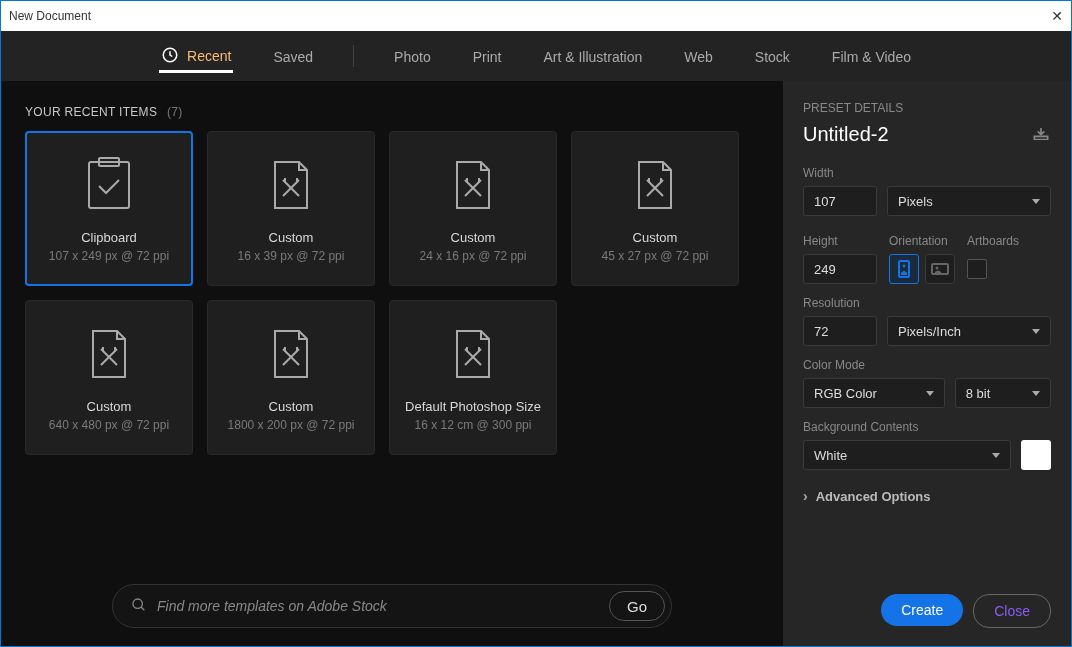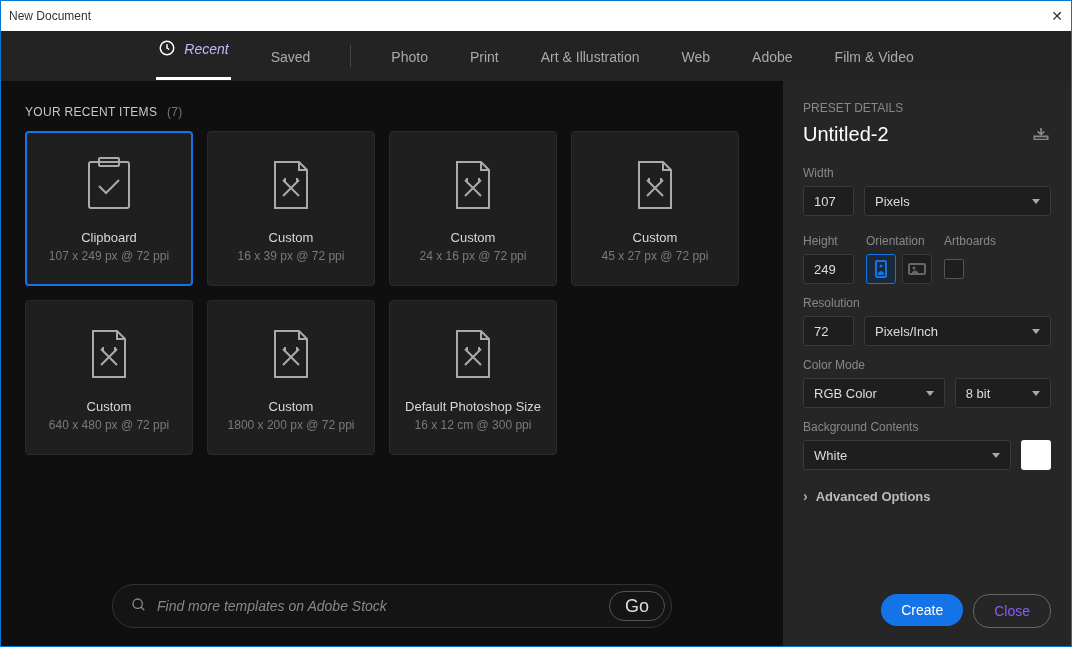--- a/index.html
+++ b/index.html
@@ -44,24 +44,23 @@
 .tab {
   color: #aaa;
   cursor: pointer;
   display: flex;
   align-items: center;
   gap: 8px;
   padding: 6px 2px 4px;
   font-size: 14px;
 }
 .tab.active {
-  color: #c4b5fd;
+  color: #fdba74;
   border-bottom: 3px solid #fff;
-  padding-bottom: 17px;
-  font-style: italic;
+  padding-bottom: 3px;
 }
 .tab .clock-icon svg { width:18px; height:18px; }
 .divider { width:1px; height:22px; background:#444; }
 
 .body {
   flex: 1;
   display: flex;
   background: #0f0f0f;
   overflow: hidden;
 }
@@ -126,21 +125,21 @@
   font-size: 14px;
 }
 .searchbar input::placeholder { color: #888; font-style: italic; }
 .go-btn {
   width: 56px; height: 30px;
   border: 1px solid #555;
   border-radius: 16px;
   background: transparent;
   color: #ddd;
   cursor: pointer;
-  font-size: 18px;
+  font-size: 15px;
 }
 
 .right {
   width: 288px;
   background: #262626;
   padding: 20px 20px 18px 20px;
   display: flex;
   flex-direction: column;
 }
 .right .section-label {
@@ -151,21 +150,21 @@
   flex:1; color:#fff; font-size: 20px; font-weight: 300;
 }
 .save-preset-icon { color:#888; cursor:pointer; }
 
 .field-label { color:#888; font-size:12px; margin-top: 6px; }
 .row { display:flex; gap: 10px; margin-top: 6px; align-items:center; }
 .input {
   background: #1e1e1e; border: 1px solid #3a3a3a; color:#ddd;
   height: 30px; padding: 0 10px; font-size: 13px; border-radius: 3px;
 }
-.input.small { width: 51px; }
+.input.small { width: 74px; }
 .select {
   flex:1; background:#1e1e1e; border:1px solid #3a3a3a; color:#ddd;
   height:30px; padding: 0 26px 0 10px; font-size:13px; border-radius:3px;
   display:flex; align-items:center; position:relative; cursor:pointer;
 }
 .select::after {
   content:""; position:absolute; right:10px; top:12px;
   border-left:4px solid transparent; border-right:4px solid transparent;
   border-top:5px solid #aaa;
 }
@@ -214,21 +213,21 @@
             <path d="M12 7 L12 12 L15 14"></path>
           </svg></span>
         <span>Recent</span>
       </div>
       <div class="tab">Saved</div>
       <div class="divider"></div>
       <div class="tab">Photo</div>
       <div class="tab">Print</div>
       <div class="tab">Art &amp; Illustration</div>
       <div class="tab">Web</div>
-      <div class="tab">Adobe</div>
+      <div class="tab">Stock</div>
       <div class="tab">Film &amp; Video</div>
     </div>
 
   <div class="body">
     <div class="left">
       <div class="section-title">
         <span>YOUR RECENT ITEMS</span>
         <span class="count">(7)</span>
       </div>
       <div class="grid" id="grid">

